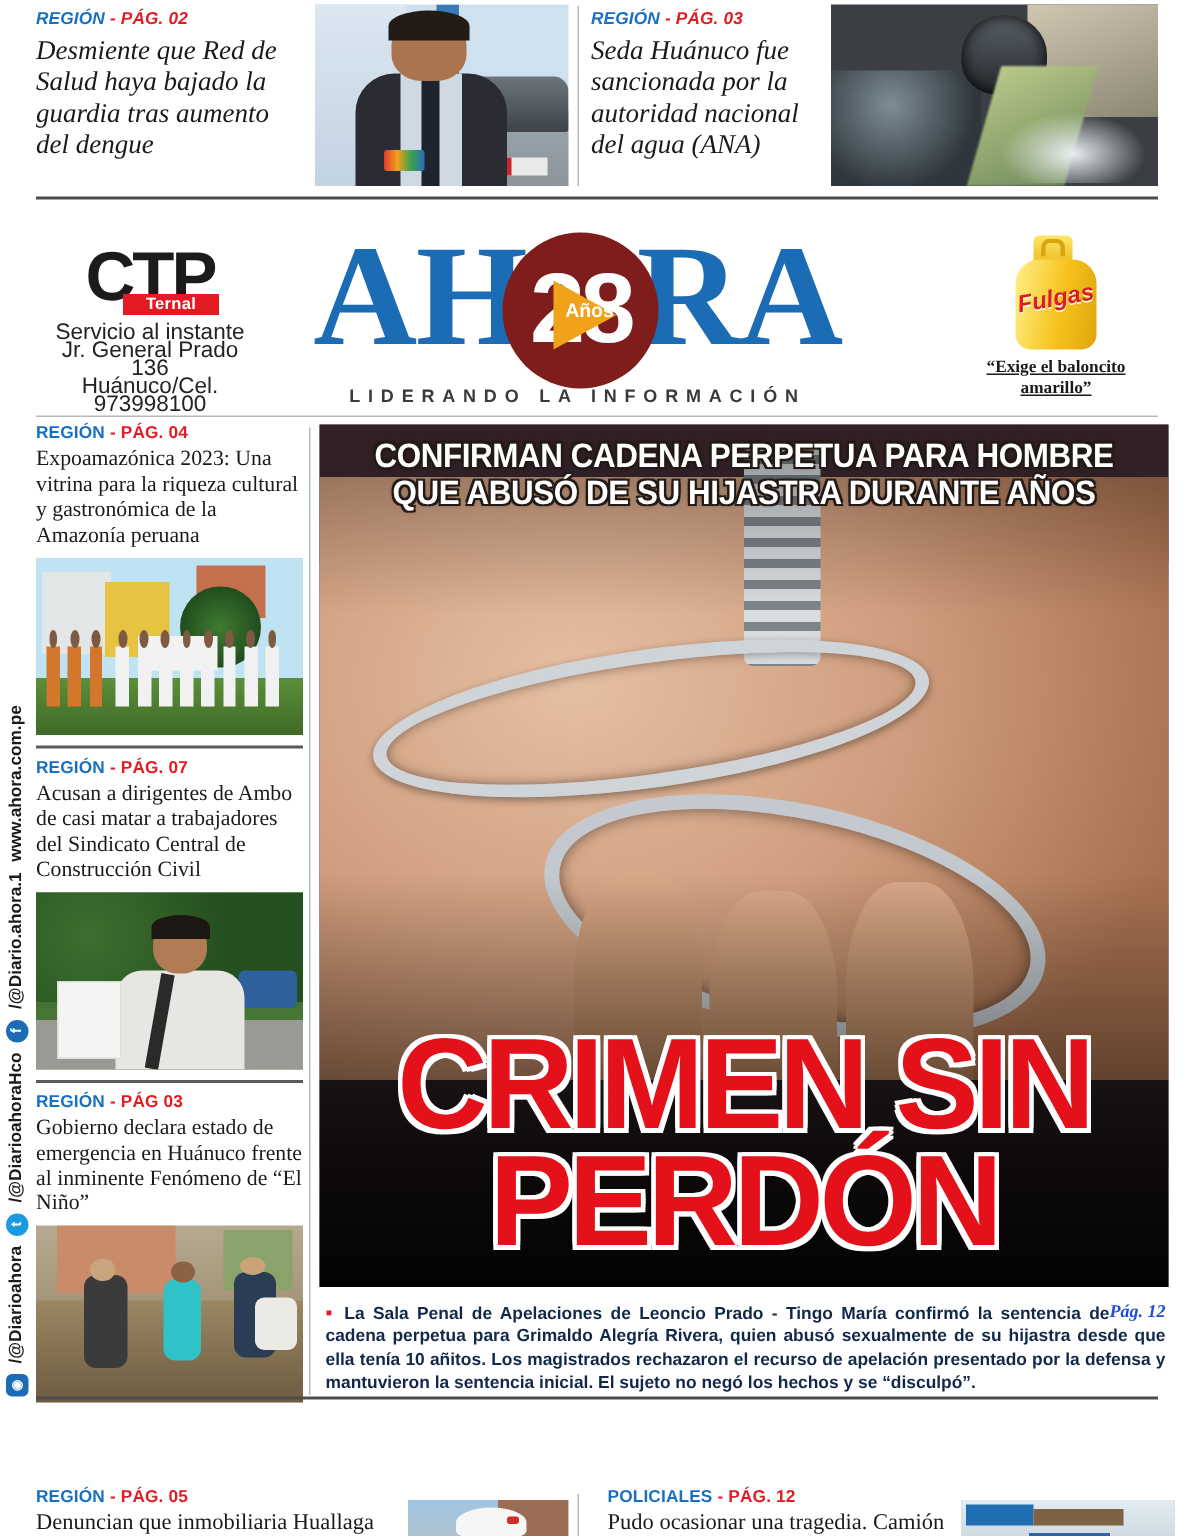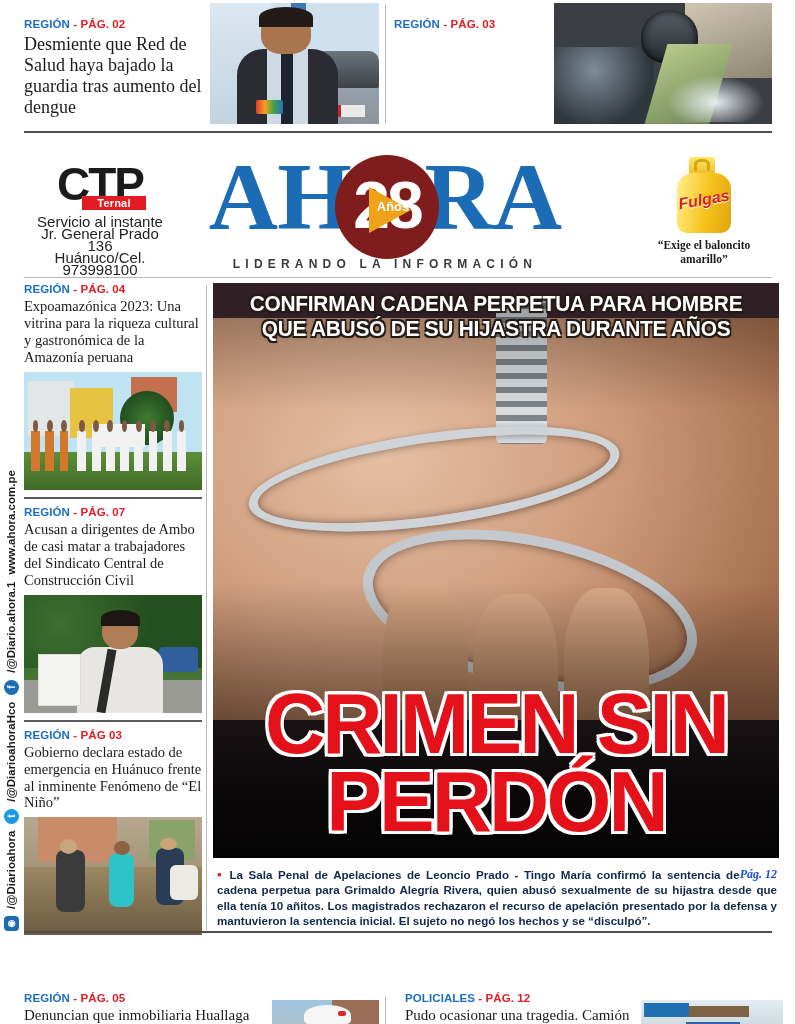--- a/index.html
+++ b/index.html
@@ -163,21 +163,21 @@
       background:#2f62a8; }
   .ph-truck .road { position:absolute; left:0; bottom:0; right:0; height:24%;
       background:#8f9498; }
   .ph-truck .v { position:absolute; bottom:12%; width:6%; height:30%;
       background:#d6e23a; border-radius:3px; }
   .ph-truck .vd { background:#2b3340; }
 
   
   .topbar { position:absolute; left:0; top:0; width:795px; height:133px; }
   .top-story { position:absolute; top:0; height:128px; }
-  .top-story .txt { padding-top:18px; }
+  .top-story .txt { padding-top:7px;font-style:italic; }
   .top-story .kicker { margin-bottom:4px; }
 
   
   .masthead { position:absolute; left:0; top:135px; width:795px; height:145px; }
   .ctp { position:absolute; left:30px; top:28px; width:140px; text-align:center; }
   .ctp-mark {
     font-family:"Liberation Sans", sans-serif; font-weight:bold;
     font-size:46px; letter-spacing:-2px; color:#1b1b1b; line-height:.92;
   }
   .ctp-ternal {
@@ -235,21 +235,21 @@
     border:3px solid #d9a511; border-bottom:none; border-radius:6px 6px 0 0;
   }
   .cyl .word {
     position:absolute; left:0; top:34px; width:62px; text-align:center;
     font-family:"Liberation Sans", sans-serif; font-weight:bold; font-style:italic;
     font-size:16px; color:#d81f26; transform:rotate(-10deg);
     text-shadow:0 1px 0 #ffe;
   }
   .fulgas .slogan {
     font-family:"Liberation Serif", serif; font-weight:bold; font-size:11.5px;
-    color:#1a1a1a; line-height:14px; margin-top:5px;
+    color:#1a1a1a; line-height:14px; margin-top:5px;text-decoration:underline;
   }
 
   
   .rail {
     position:absolute; left:0; top:283px; width:22px; height:648px;
   }
   .rail-inner {
     position:absolute; left:-313px; top:313px;
     width:648px; height:22px;
     transform:rotate(-90deg);
@@ -396,20 +396,21 @@
 
     <div class="vrule" style="position:absolute; left:385px; top:4px; height:120px;"></div>
 
     <div class="top-story" style="left:394px; width:378px;">
       <div style="display:flex; gap:8px; height:128px;">
         <div class="txt" style="width:152px;">
           <div class="kicker">
             <span>REGIÓN</span>
             <span class="pg">- PÁG. 03</span>
           </div>
+          <div class="headline" style="font-size:18px; line-height:21px;">Seda Huánuco fue sancionada por la autoridad nacional del agua (ANA)</div>
         </div>
         <div class="photo ph-pipe" style="width:218px;height:121px;margin-top:3px;">
           <div class="rockR"></div>
             <div class="rockL"></div>
           <div class="pipe"></div>
             <div class="flow"></div>
             <div class="foam"></div>
         </div>
       </div>
     </div>

